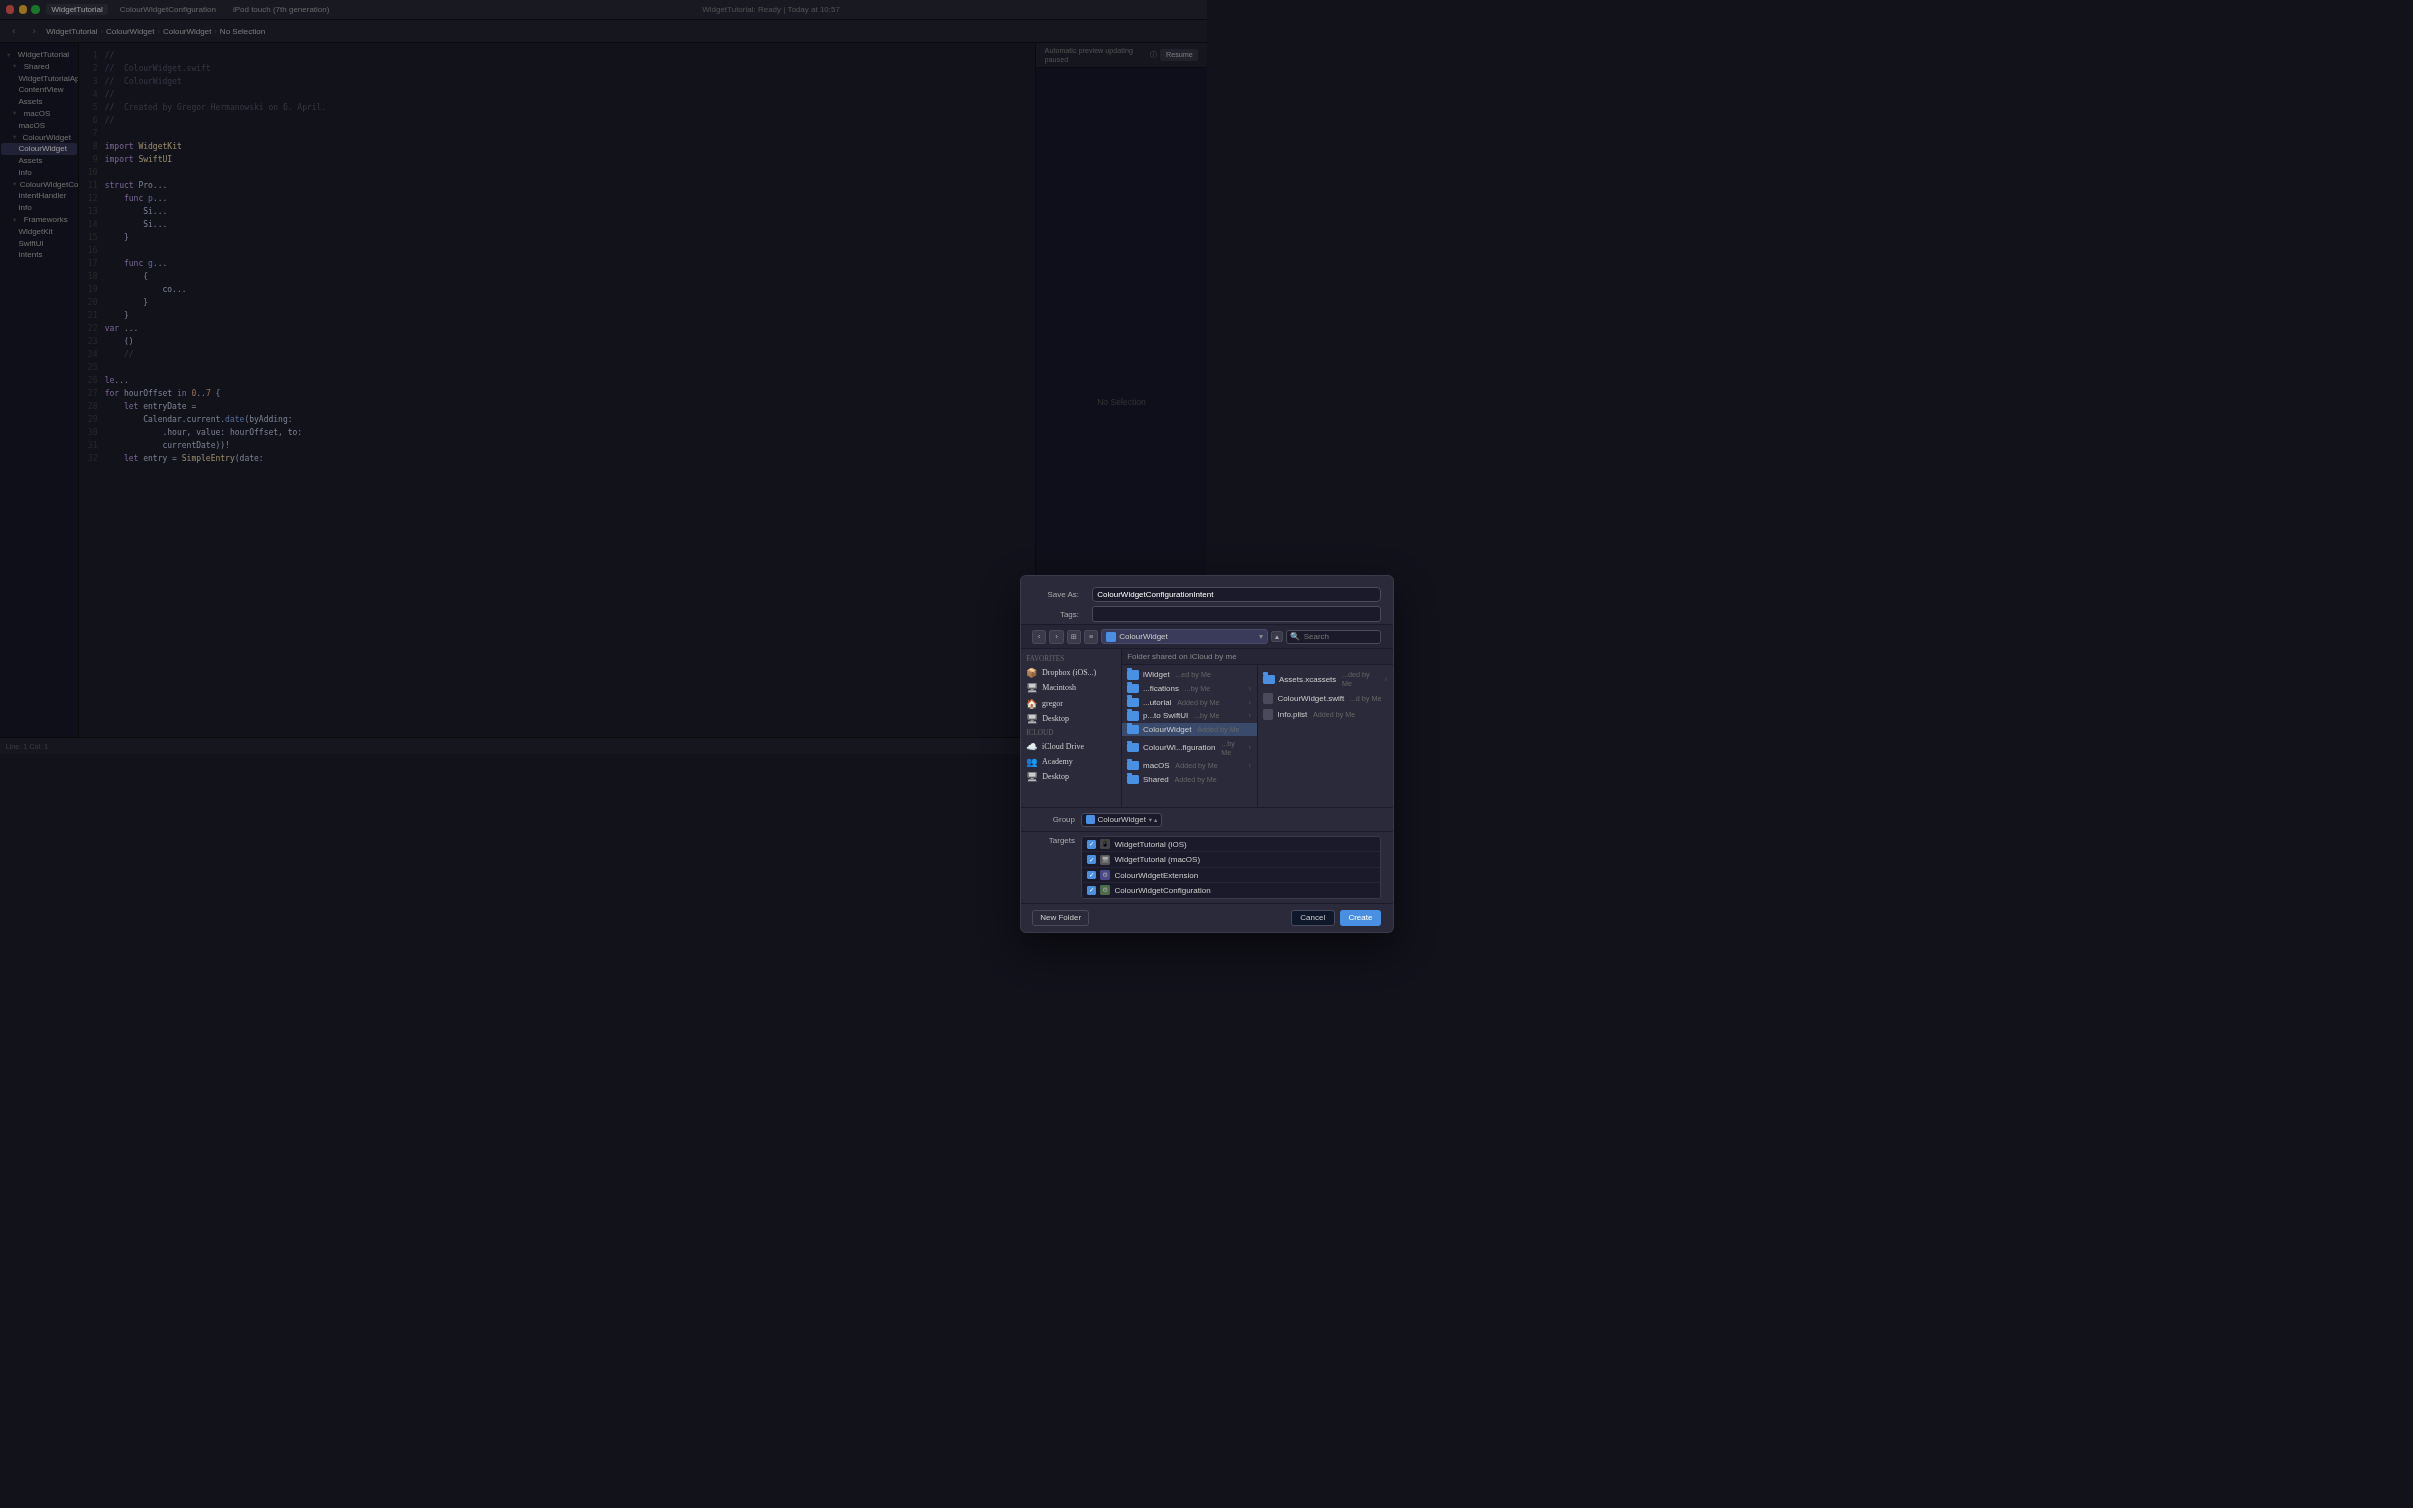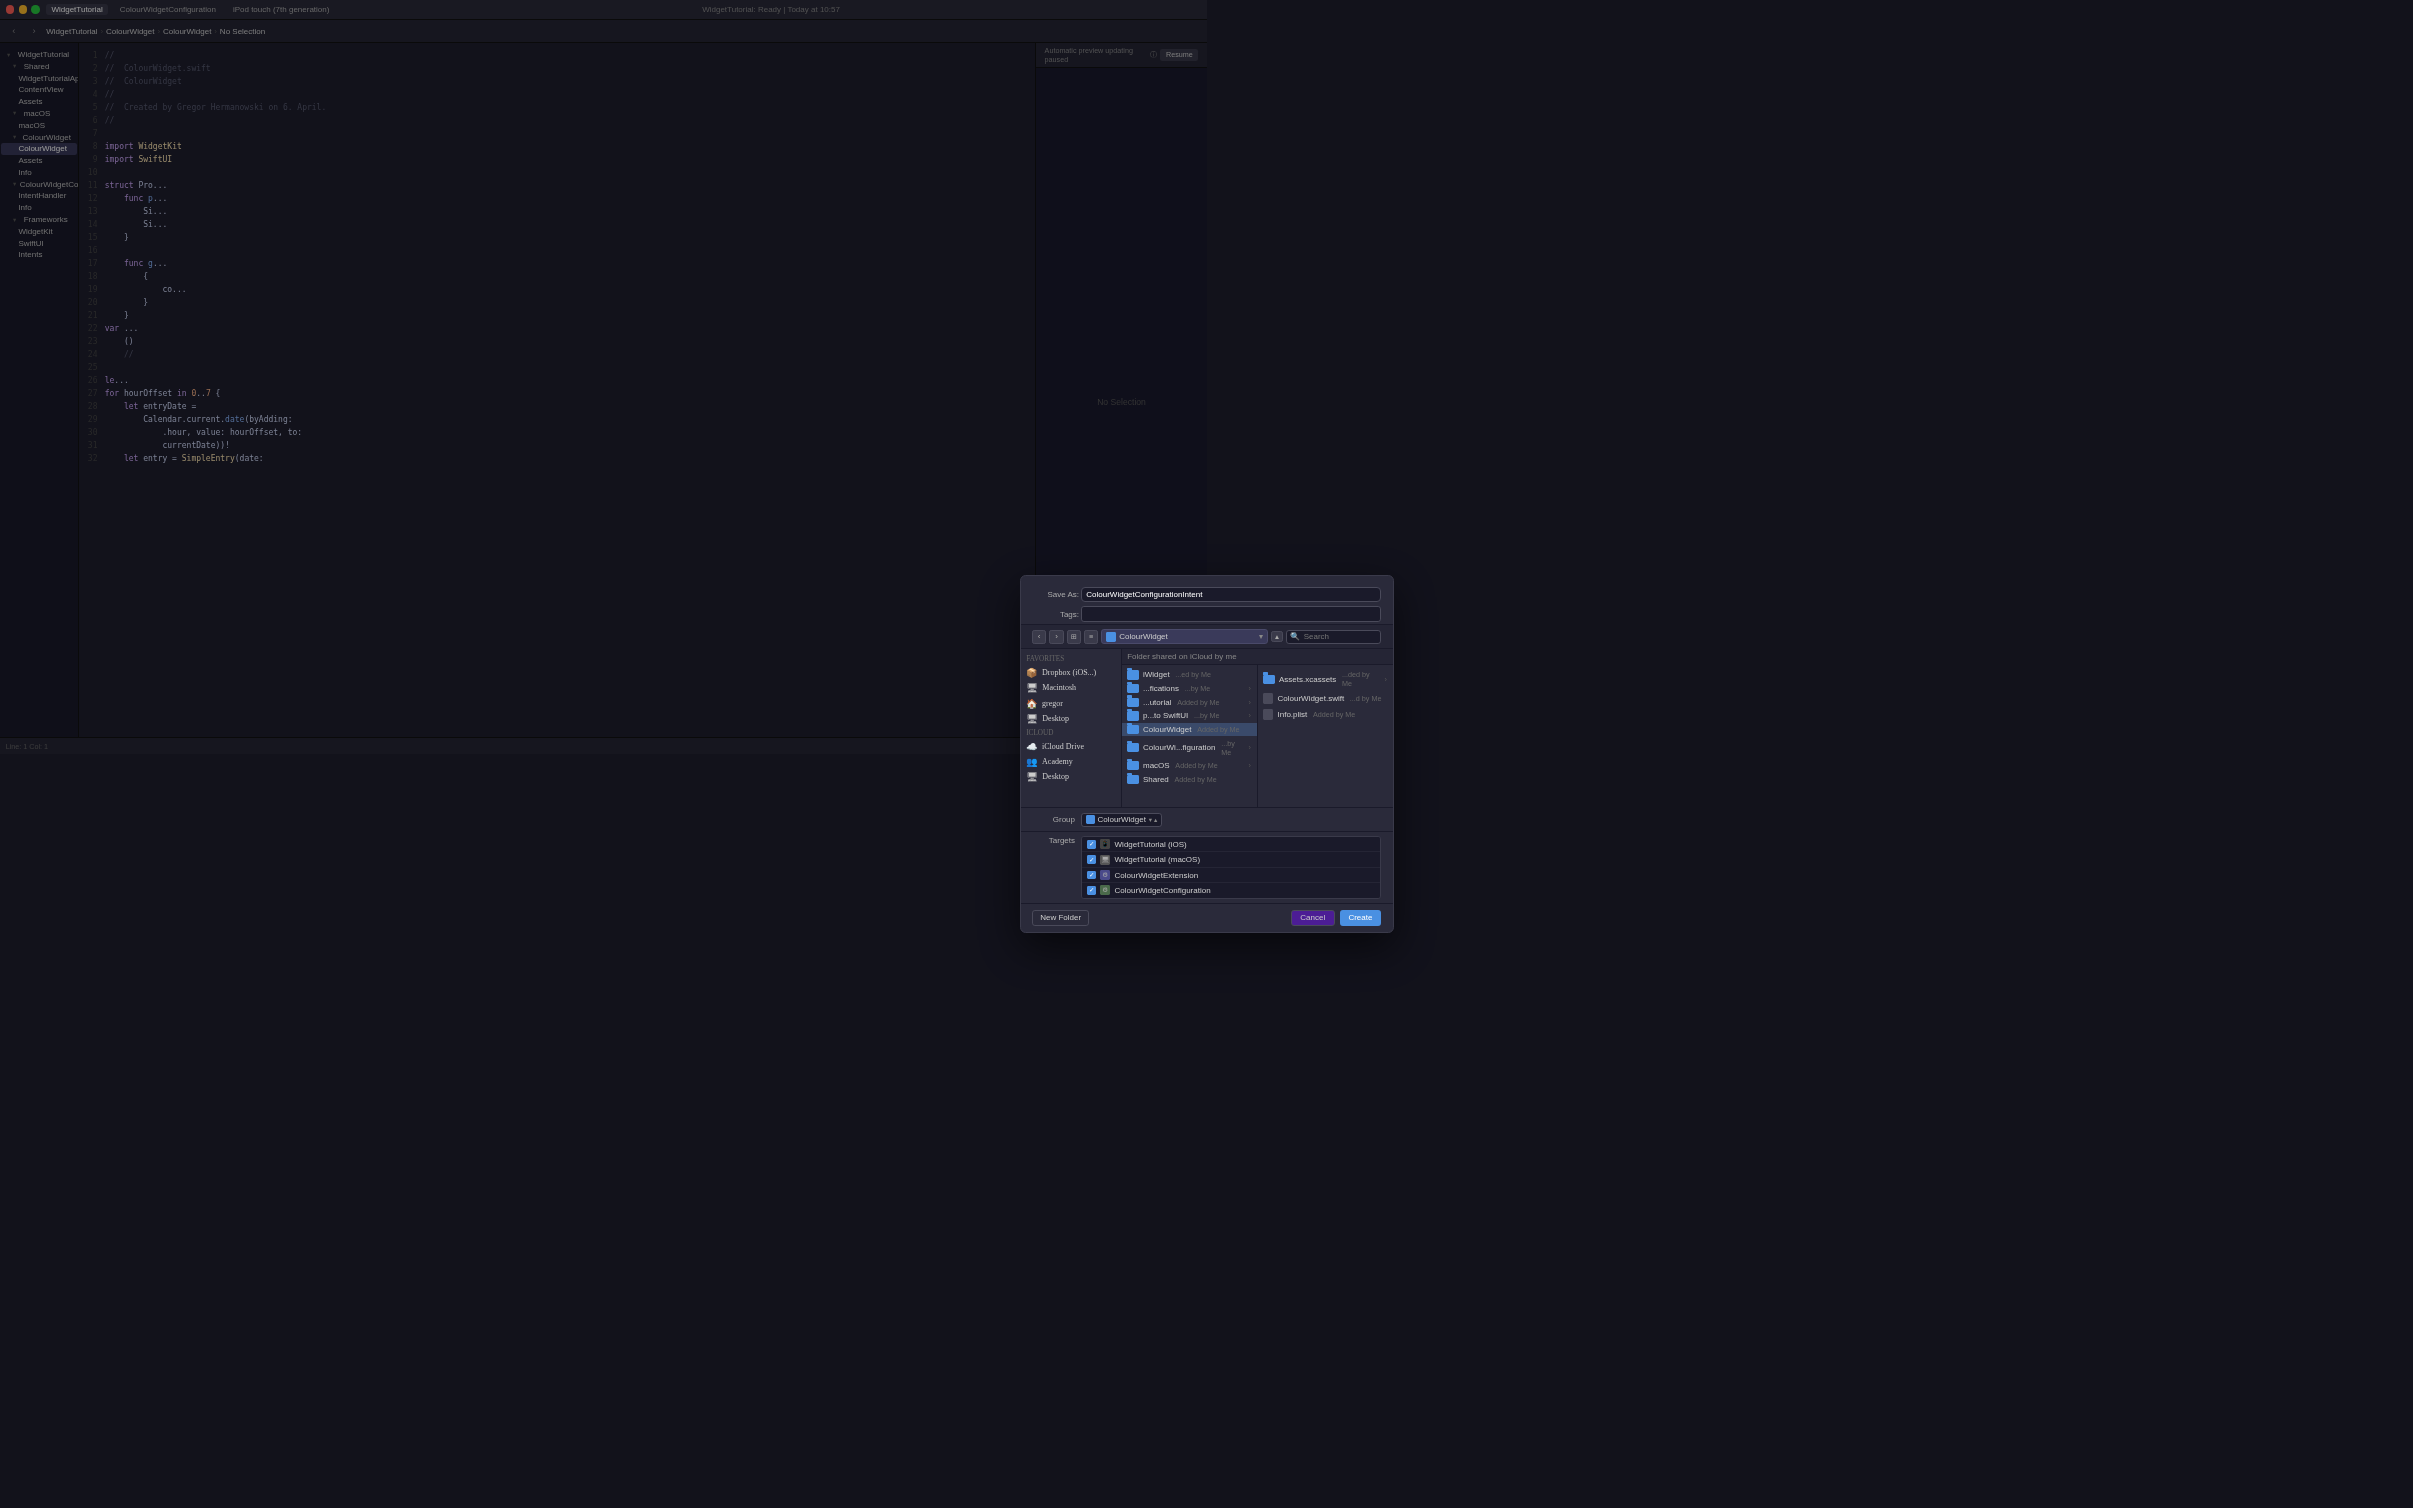--- a/index.html
+++ b/index.html
@@ -220,21 +220,21 @@
       background: #2a2a3a;
       border-radius: 5.7px;
       box-shadow: 0 14.4px 43px rgba(0,0,0,0.6);
       width: 374px;
       overflow: hidden;
       border: 0.7px solid #3a3a4a;
     }
     .dialog-field-row {
       display: flex;
       align-items: center;
-      gap: 2px;
+      gap: 13px;
       padding: 2.2px 11.5px;
     }
     .dialog-label {
       width: 47px;
       text-align: right;
       color: #aaa;
       font-size: 8px;
       flex-shrink: 0;
     }
     .dialog-input {
@@ -509,21 +509,21 @@
       background: #2a2a3a;
       border: 0.7px solid #4a4a5a;
       color: #ccc;
       padding: 2.9px 7.2px;
       border-radius: 2.9px;
       font-size: 8px;
       cursor: pointer;
     }
     .spacer { flex: 1; }
     .cancel-btn {
-      background: #4c1d95;
+      background: #0f172a;
       border: 0.7px solid #4a4a5a;
       color: #ccc;
       padding: 2.9px 8.6px;
       border-radius: 2.9px;
       font-size: 8px;
       cursor: pointer;
     }
     .create-btn {
       background: #4a90e2;
       border: none;

